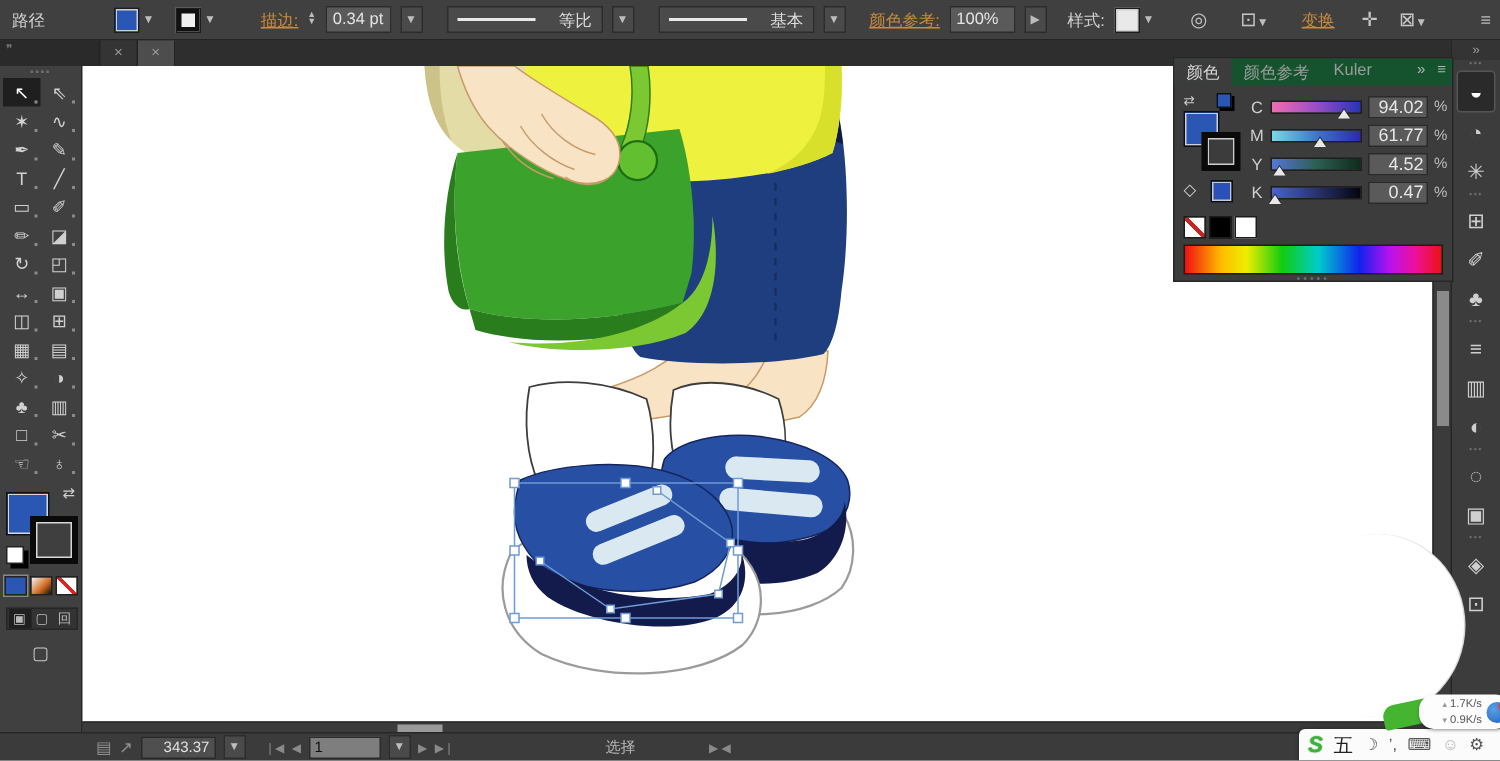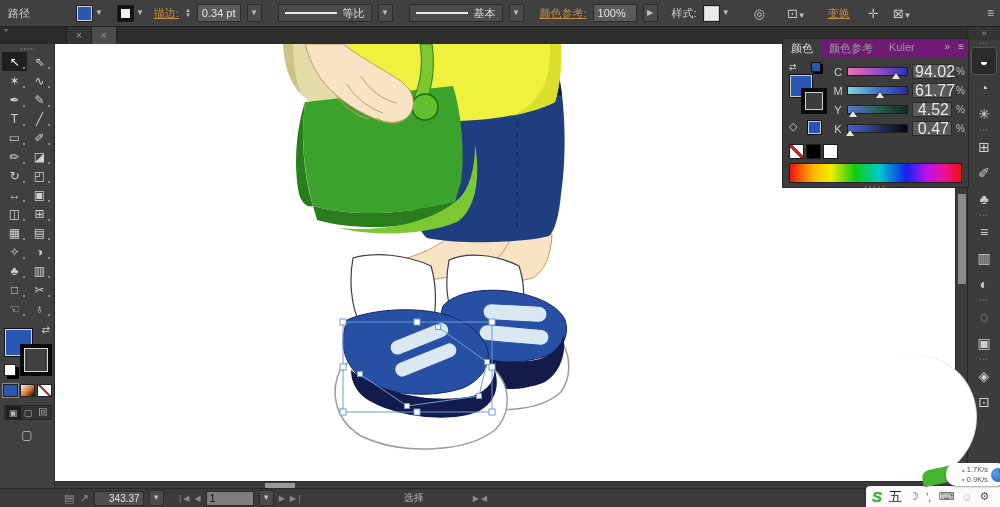--- a/index.html
+++ b/index.html
@@ -20,21 +20,21 @@
   .sw.stroke{background:#efefef;box-shadow:inset 0 0 0 3px #111, inset 0 0 0 4px #efefef}
   .sw.style{background:#e9e9e9}
   .dar{color:#bdbdbd;font-size:8px;line-height:1}
   .lnk{color:#c98a3d;text-decoration:underline}
   .stepper{display:flex;flex-direction:column;font-size:6px;color:#bbb;line-height:5px}
   .field{background:#5a5a5a;border:1px solid #2c2c2c;color:#e4e4e4;padding:1px 4px;height:14px;
          display:flex;align-items:center}
   .dropbtn{background:#4a4a4a;border:1px solid #2c2c2c;width:13px;height:16px;display:flex;
            align-items:center;justify-content:center}
   .linebox{background:#4a4a4a;border:1px solid #2c2c2c;height:16px;display:flex;align-items:center;
-           gap:6px;padding:0 6px;color:#ddd}
+           gap:16px;padding:0 6px;color:#ddd}
   .strokeline{width:52px;height:2px;background:#e8e8e8}
   .cic{color:#c6c6c6;font-size:13px;padding:0 4px}
   .sep{flex:1}
   .pmenu{color:#bdbdbd;font-size:12px;letter-spacing:-2px}
 
   
   .tbar{left:0;top:27px;width:1000px;height:17px;background:#2e2e2e;display:flex;align-items:stretch}
   .tdock{width:58px;background:#2a2a2a;border-right:1px solid #222;color:#777;font-size:8px;padding:1px 4px}
   .tab{display:flex;align-items:center;gap:8px;padding:0 9px;font-size:10.5px;color:#9d9d9d;
        background:#343434;border-right:1px solid #222;white-space:nowrap}
@@ -69,21 +69,21 @@
 
   
   .canvas{left:55px;top:44px;width:900px;height:437px;background:#ffffff;overflow:hidden}
   .hscroll{left:55px;top:481px;width:900px;height:7px;background:#3b3b3b;border-top:1px solid #2a2a2a}
   .hthumb{position:absolute;left:210px;top:1px;width:30px;height:5px;background:#9a9a9a}
   .vscroll{left:955px;top:44px;width:12px;height:437px;background:#3b3b3b;border-left:1px solid #2a2a2a;box-sizing:border-box}
   .vthumb{position:absolute;left:2px;top:150px;width:8px;height:90px;background:#8a8a8a}
 
   
   .cpanel{left:782px;top:38px;width:185px;height:148px;background:#3c3c3c;border:1px solid #262626;z-index:20}
-  .cphead{height:18px;background:#701a75;display:flex;align-items:stretch;font-size:11px}
+  .cphead{height:18px;background:#14532d;display:flex;align-items:stretch;font-size:11px}
   .cptab{padding:2px 8px 0;color:#9b9b9b}
   .cptab.active{background:#3c3c3c;color:#d6d6d6}
   .cphead .hfill{flex:1}
   .cphead .hic{color:#b5b5b5;padding:2px 4px 0;font-size:10px}
   .cpbody{display:flex;padding:5px 4px 0}
   .proxy{width:46px;position:relative;height:78px}
   .pxswap{position:absolute;left:2px;top:0;color:#c9c9c9;font-size:9px}
   .pxmini{position:absolute;left:24px;top:0px;width:8px;height:8px;background:#2b57b4;border:1px solid #111;box-shadow:2px 2px 0 #000}
   .pxfill{position:absolute;left:2px;top:12px;width:22px;height:22px;background:#2b57b4;border:1px solid #0e0e0e;box-shadow:inset 0 0 0 1px #d0d0d0}
   .pxstroke{position:absolute;left:14px;top:26px;width:18px;height:18px;border:4px solid #0a0a0a;box-shadow:0 0 0 1px #cfcfcf inset;background:#3c3c3c}
@@ -94,21 +94,21 @@
   .slab{width:10px;color:#cfcfcf;text-align:center;font-size:11px}
   .track{position:relative;flex:1;height:7px;border:1px solid #1f1f1f}
   .track-c{background:linear-gradient(90deg,#f06db0,#9a4ec4,#2336b4)}
   .track-m{background:linear-gradient(90deg,#79d8e8,#3f76c8,#2a2ab0)}
   .track-y{background:linear-gradient(90deg,#5577d8,#2c5e52,#0f2c1c)}
   .track-k{background:linear-gradient(90deg,#4a63cc,#05050c)}
   .thumb{position:absolute;top:5px;width:0;height:0;border-left:4px solid transparent;
          border-right:4px solid transparent;border-bottom:6px solid #e8e8e8;margin-left:-4px;
          filter:drop-shadow(0 -1px 0 #222)}
   .sval{width:34px;background:#5a5a5a;border:1px solid #2a2a2a;color:#e6e6e6;text-align:right;
-        padding:0 2px;font-size:16px;height:13px;line-height:13px}
+        padding:0 2px;font-size:12px;height:13px;line-height:13px}
   .pct{color:#bdbdbd;font-size:10px;width:8px}
   .chips{display:flex;gap:2px;padding:4px 6px 0}
   .chip{width:13px;height:13px;border:1px solid #1c1c1c}
   .chip.none{background:linear-gradient(45deg,#fff 42%,#c22 42%,#c22 58%,#fff 58%)}
   .chip.black{background:#000}
   .chip.white{background:#fff}
   .spectrum{margin:4px 6px 0;height:18px;border:1px solid #1c1c1c;
     background:linear-gradient(90deg,#e11 0%,#fb0 14%,#ee0 24%,#1c1 38%,#0cc 52%,#12e 68%,#b1e 80%,#e19 90%,#e11 100%)}
   .cpgrip{text-align:center;color:#6e6e6e;font-size:7px;letter-spacing:2px;line-height:8px}
 
@@ -156,21 +156,21 @@
   <div class="abs cbar">
     <span class="ctx">路径</span>
     <span class="swbtn">
         <span class="sw fill"></span>
         <b class="dar">▼</b>
       </span>
     <span class="swbtn" style="margin-left:8px">
         <span class="sw stroke"></span>
         <b class="dar">▼</b>
       </span>
-    <span class="lnk" style="margin-left:4px">描边:</span>
+    <span class="lnk" style="margin-left:24px">描边:</span>
     <span class="stepper">
         <i>▲</i>
         <i>▼</i>
       </span>
     <span class="field">0.34 pt</span>
     <span class="dropbtn">
         <b class="dar">▼</b>
       </span>
     <span class="linebox" style="margin-left:10px">
         <span class="strokeline"></span>

